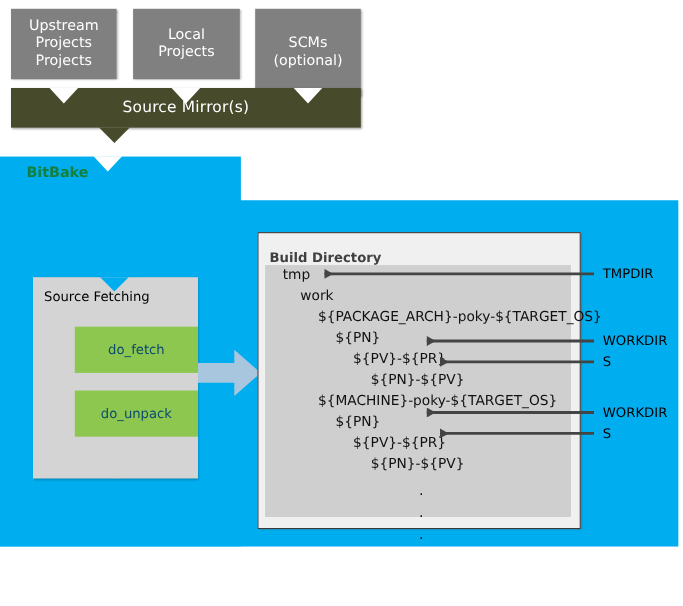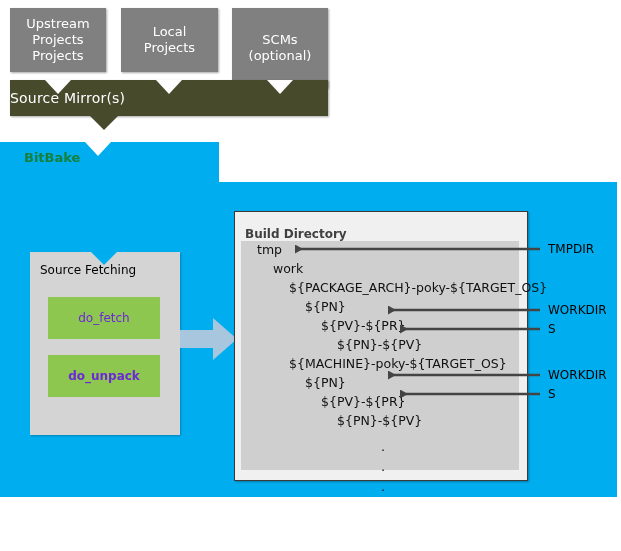--- a/index.html
+++ b/index.html
@@ -21,21 +21,21 @@
   .notch{
     width:0;height:0;
     border-left:13px solid transparent;
     border-right:13px solid transparent;
     border-top:14px solid #ffffff;
   }
 
   
   #source-mirror-bar{
     background:#474B2C;color:#ffffff;
-    display:flex;align-items:center;justify-content:flex-start;
+    display:flex;align-items:center;justify-content:center;
     font-size:14px;letter-spacing:.2px;
     box-shadow:1px 1px 2px rgba(0,0,0,.35);
   }
   .notch-down{
     width:0;height:0;
     border-left:14px solid transparent;
     border-right:14px solid transparent;
     border-top:14px solid #474B2C;
   }
 
@@ -62,23 +62,24 @@
   #source-fetching-panel{
     left:30px;top:252px;width:150px;height:183px;
     background:#d4d4d4;
     box-shadow:1px 1px 2px rgba(0,0,0,.25);
   }
   #source-fetching-title{
     left:40px;top:263px;
     font-size:12px;font-weight:normal;color:#000000;
   }
   .task-box{
-    background:#8DC750;color:#6d28d9;
+    background:#8DC750;color:#0c4a6e;
     display:flex;align-items:center;justify-content:center;
     font-size:12px;
+    margin-left:20px;
   }
   
   #sf-notch-top{left:91px;top:252px;
     border-left:13px solid transparent;border-right:13px solid transparent;
     border-top:13px solid #00AEEF;width:0;height:0;}
   
   #sf-notch-bottom{left:91px;top:422px;
     border-left:13px solid transparent;border-right:13px solid transparent;
     border-top:13px solid #d4d4d4;width:0;height:0;}
 
@@ -156,21 +157,21 @@
 <div class="abs" id="bitbake-label">BitBake</div>
 
 <div class="abs" id="source-fetching-panel"></div>
 <div class="abs" id="sf-notch-top"></div>
 <div class="abs" id="sf-notch-bottom"></div>
 <div class="abs" id="source-fetching-title">Source Fetching</div>
 
 <div class="abs task-box" style="left:48px;top:297px;width:112px;height:42px;">
   <span>do_fetch</span>
 </div>
-<div class="abs task-box" style="left:48px;top:355px;width:112px;height:42px;font-weight:bold;">
+<div class="abs task-box" style="left:48px;top:355px;width:112px;height:42px;">
   <span>do_unpack</span>
 </div>
 
 <svg class="abs" id="flow-arrow" width="58" height="42" viewBox="0 0 58 42">
   <polygon points="0,12 33,12 33,0 57,21 33,42 33,30 0,30" fill="#A8C6DE"></polygon>
 </svg>
 
 <div class="abs" id="build-directory-panel"></div>
 <div class="abs" id="build-directory-title">Build Directory</div>
 <div class="abs" id="dir-tree">

